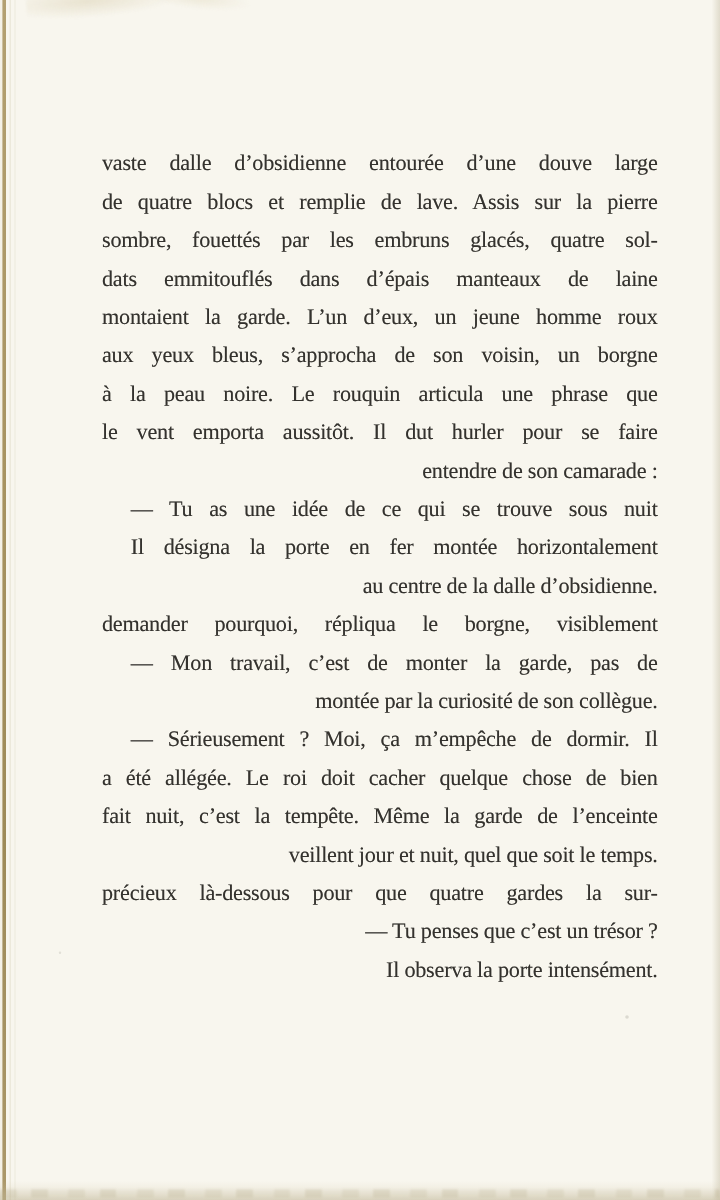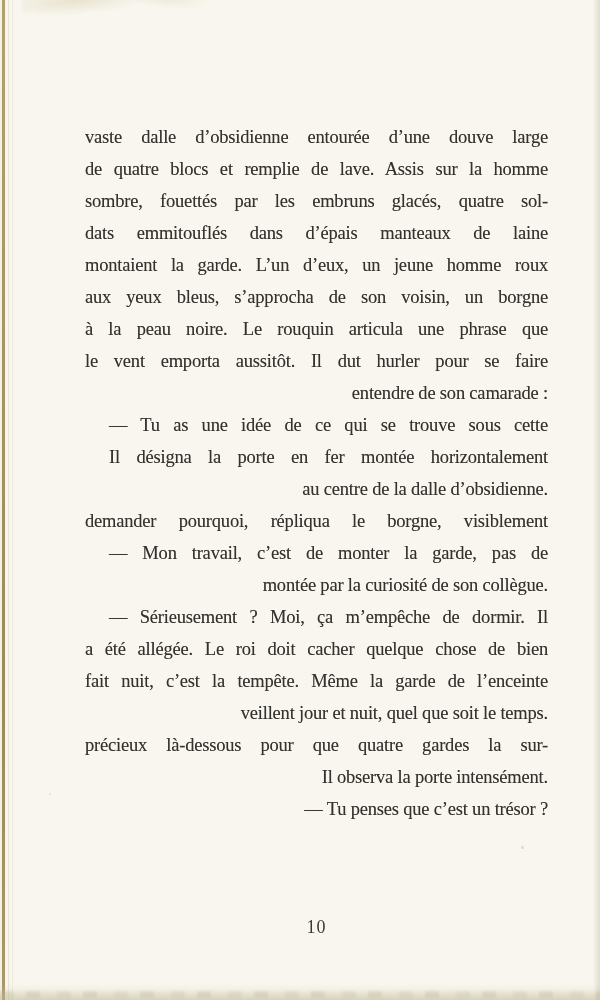--- a/index.html
+++ b/index.html
@@ -131,50 +131,49 @@
   <div class="top-smudge-b"></div>
   <div class="right-edge-band"></div>
   <div class="bottom-edge-band"></div>
   <div class="bottom-edge-mottle"></div>
   <div class="speck-a"></div>
   <div class="speck-b"></div>
 
   <div class="text-block">
       <div class="paragraph">
         <div class="line j">vaste dalle d’obsidienne entourée d’une douve large</div>
-        <div class="line j">de quatre blocs et remplie de lave. Assis sur la homme</div>
+        <div class="line j">de quatre blocs et remplie de lave. Assis sur la pierre</div>
         <div class="line j">sombre, fouettés par les embruns glacés, quatre sol-</div>
         <div class="line j">dats emmitouflés dans d’épais manteaux de laine</div>
         <div class="line j">montaient la garde. L’un d’eux, un jeune homme roux</div>
         <div class="line j">aux yeux bleus, s’approcha de son voisin, un borgne</div>
         <div class="line j">à la peau noire. Le rouquin articula une phrase que</div>
         <div class="line j">le vent emporta aussitôt. Il dut hurler pour se faire</div>
         <div class="line">entendre de son camarade :</div>
       </div>
       <div class="paragraph">
-        <div class="line j indent">— Tu as une idée de ce qui se trouve sous cette</div>
+        <div class="line j indent">— Tu as une idée de ce qui se trouve sous nuit</div>
       </div>
       <div class="paragraph">
         <div class="line j indent">Il désigna la porte en fer montée horizontalement</div>
         <div class="line">au centre de la dalle d’obsidienne.</div>
       </div>
       <div class="paragraph">
         <div class="line j">demander pourquoi, répliqua le borgne, visiblement</div>
         <div class="line j indent">— Mon travail, c’est de monter la garde, pas de</div>
         <div class="line">montée par la curiosité de son collègue.</div>
       </div>
       <div class="paragraph">
         <div class="line j indent">— Sérieusement ? Moi, ça m’empêche de dormir. Il</div>
         <div class="line j">a été allégée. Le roi doit cacher quelque chose de bien</div>
         <div class="line j">fait nuit, c’est la tempête. Même la garde de l’enceinte</div>
         <div class="line">veillent jour et nuit, quel que soit le temps.</div>
         <div class="line j">précieux là-dessous pour que quatre gardes la sur-</div>
       </div>
       <div class="paragraph">
-        <div class="line indent">Il observa la porte intensément.</div>
+        <div class="line indent">— Tu penses que c’est un trésor ?</div>
       </div>
       <div class="paragraph">
-        <div class="line indent">— Tu penses que c’est un trésor ?</div>
+        <div class="line indent">Il observa la porte intensément.</div>
       </div>
     </div>
 
-  <div class="folio">10</div>
 </div>
 
 </body></html>

